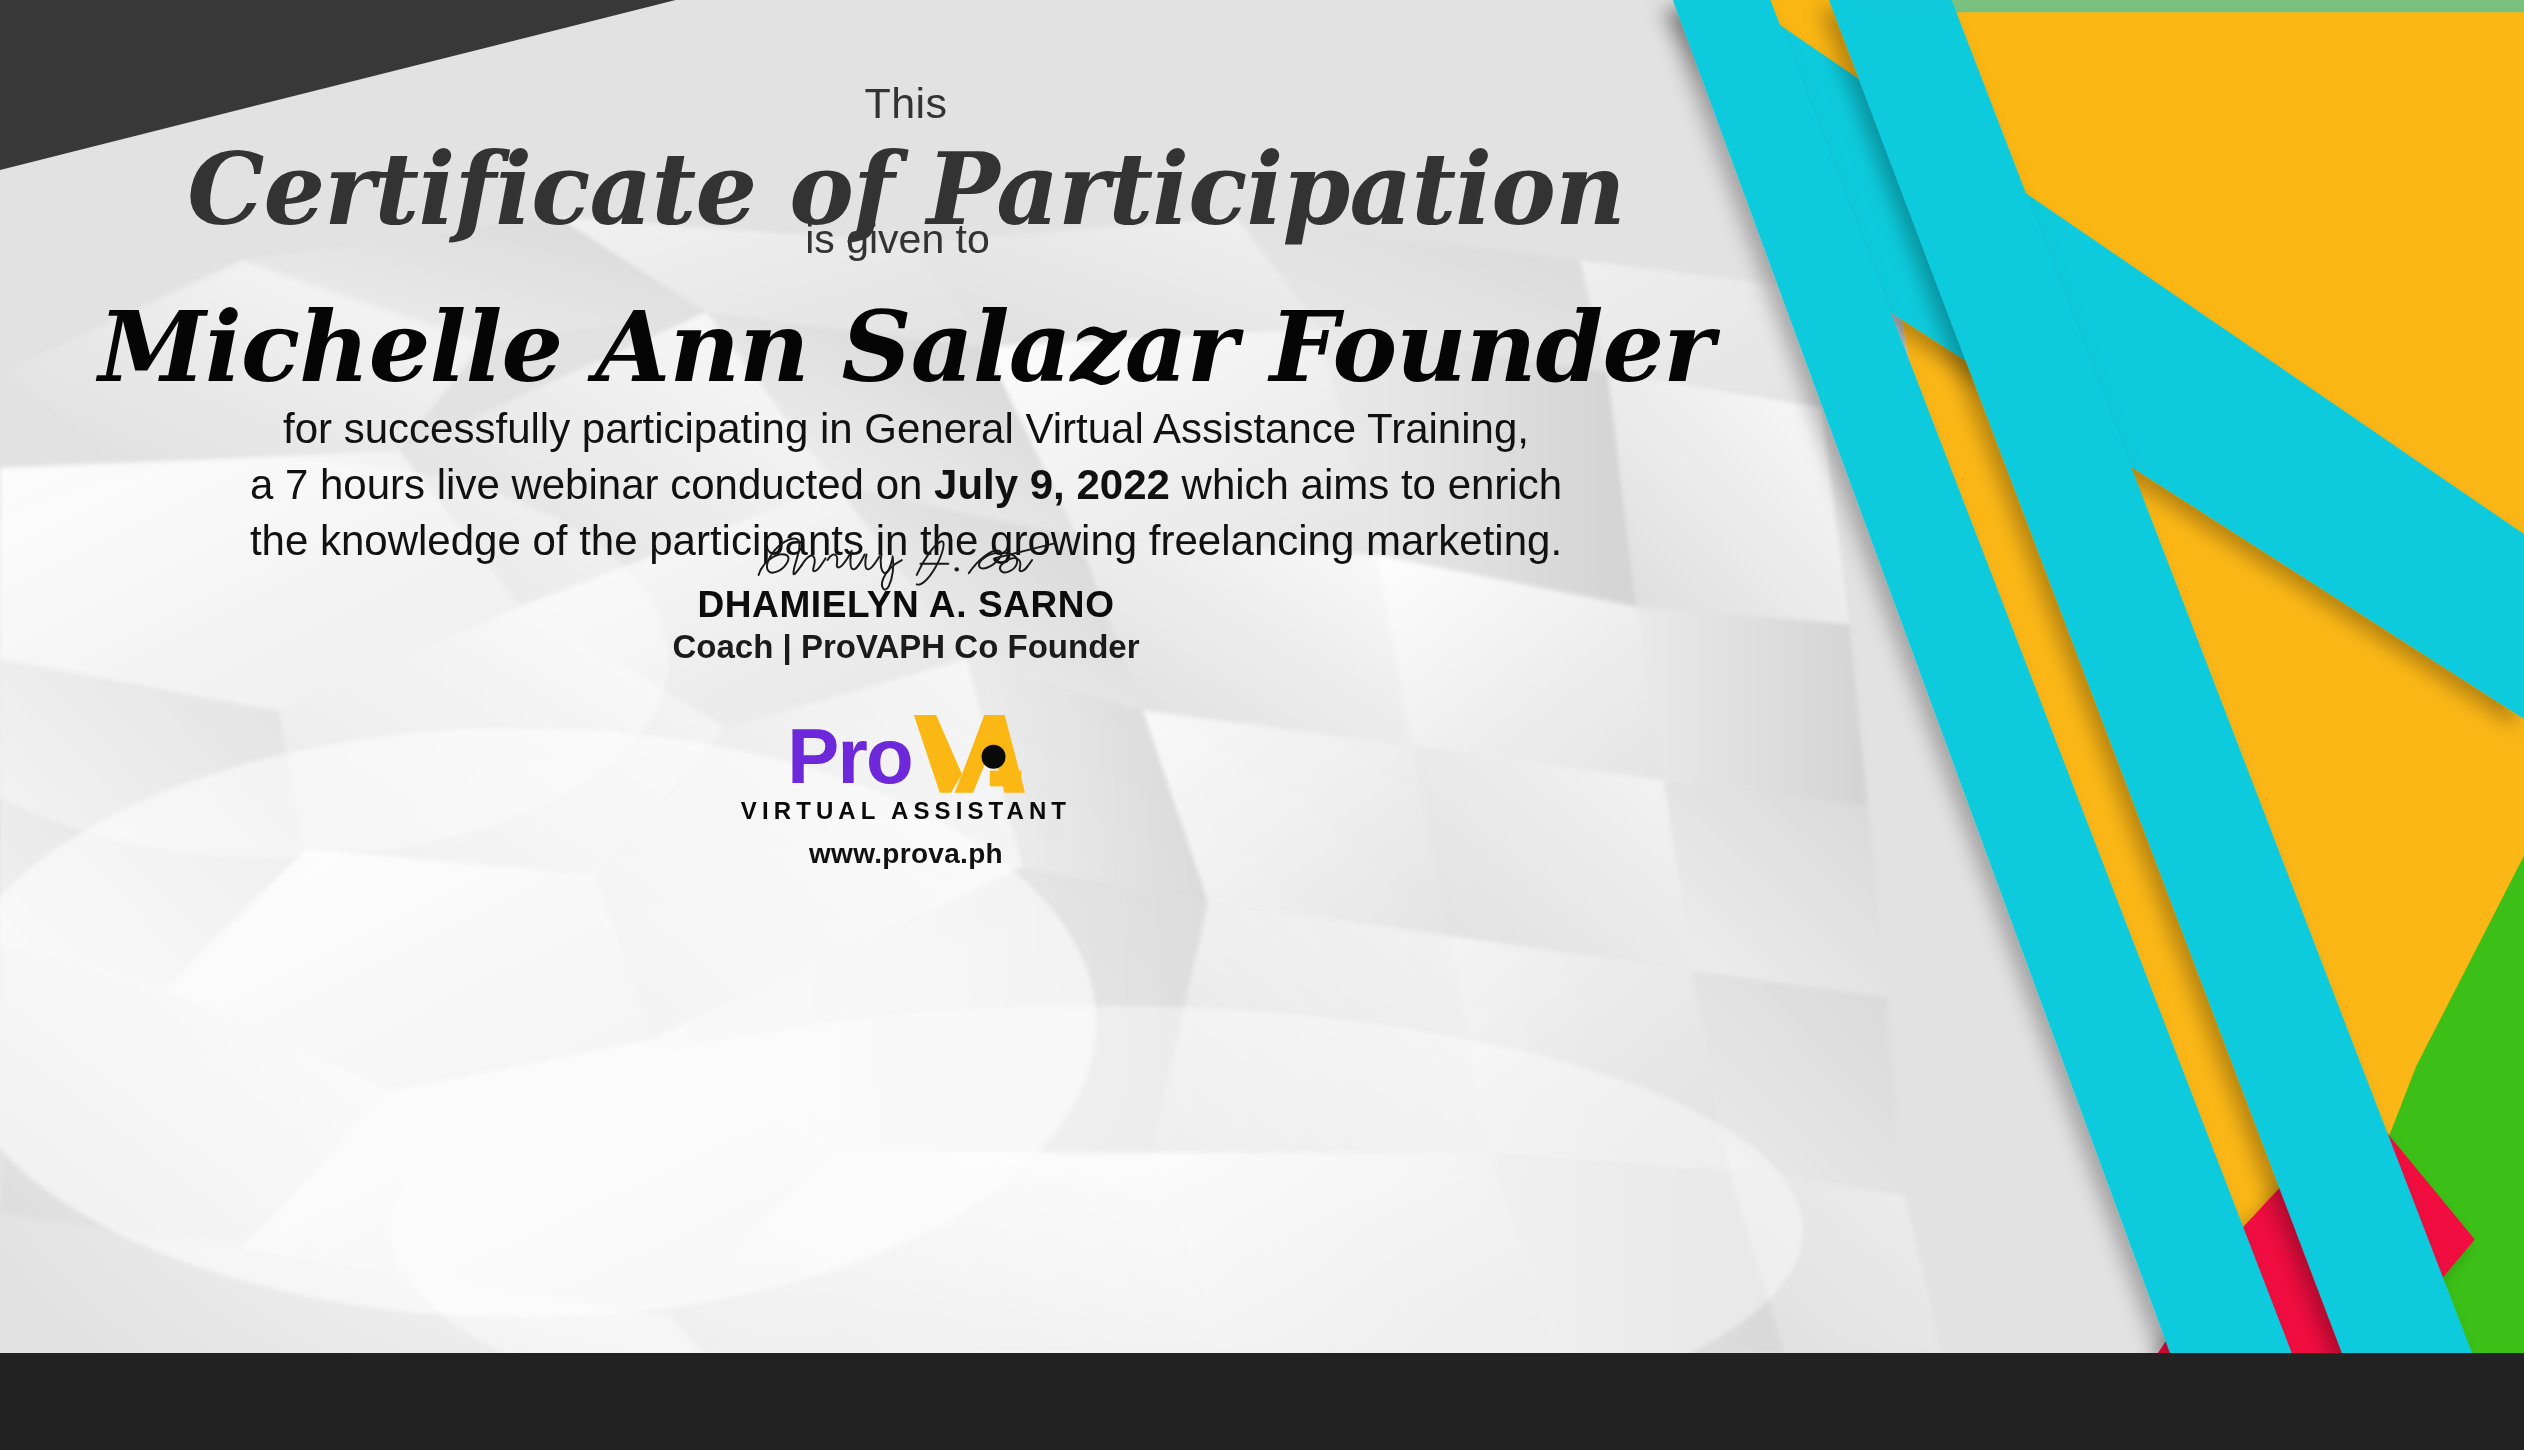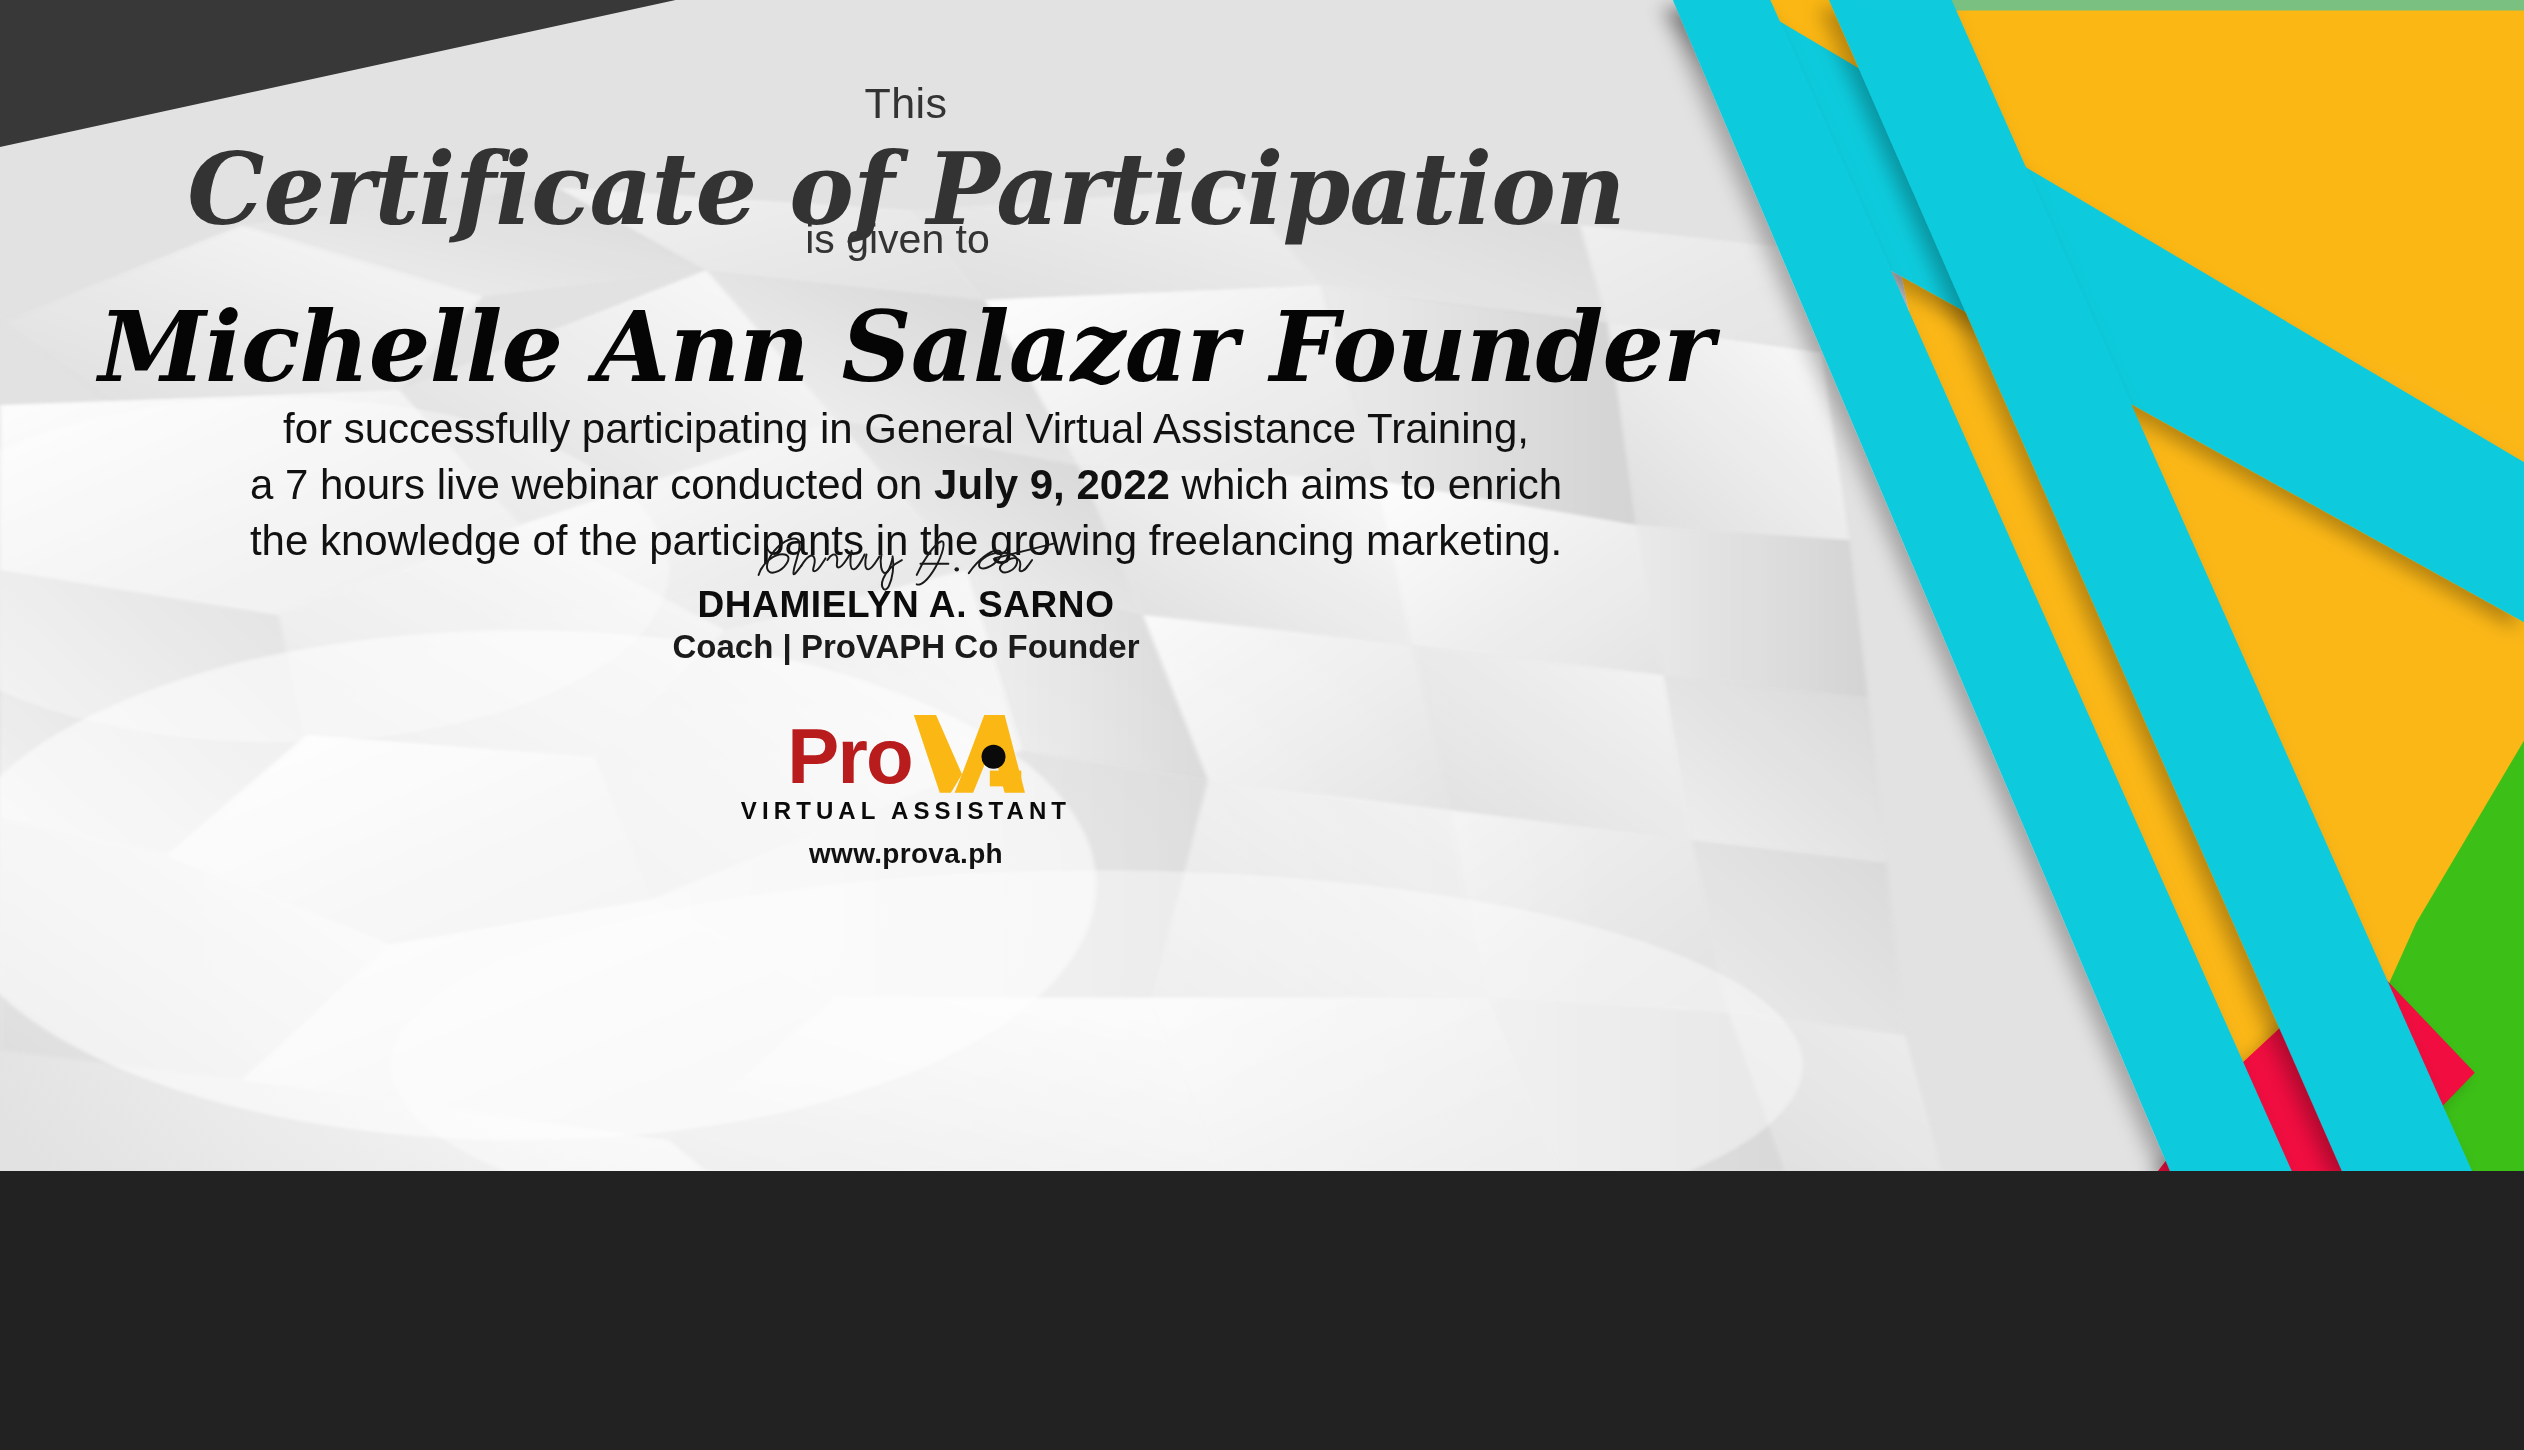--- a/index.html
+++ b/index.html
@@ -1,21 +1,21 @@
 <!DOCTYPE html>
 <html style="font-size:15px"><head>
 <meta charset="utf-8">
 <style>
   html,body{margin:0;padding:0;background:#222;}
   *{box-sizing:border-box;}
 
   #cert{
     position:relative;
     width:2525px;
-    height:1171px;
+    height:1353px;
     overflow:hidden;
     background:#d8d8d8;
     font-family:"Liberation Sans", sans-serif;
   }
 
   
   #bg-base{
     position:absolute; inset:0;
     background:
       radial-gradient(ellipse 836px 483px at 30% 78%, #ffffff 0%, #fbfbfb 35%, #ececec 70%, #e2e2e2 100%),
@@ -95,21 +95,21 @@
   
   .logo-wrap{
     position:absolute; left:0; right:0; top:671px;
     display:flex; flex-direction:column; align-items:center;
   }
   .logo-mark{
     font-size:78px; font-weight:700; line-height:.95;
     letter-spacing:-1.9px;
     display:flex; align-items:flex-end;
   }
-  .logo-pro{color:#b91c1c;margin-top:48px;}
+  .logo-pro{color:#6d28d9;margin-top:48px;}
   .logo-va{position:relative;display:inline-block;}
   .logo-va svg{display:block;}
   .logo-sub{
     font-size:24px; font-weight:700; letter-spacing:5.1px;
     color:#0a0a0a; margin-top:3.7px;
   }
   .logo-url{
     font-size:28px; font-weight:700; color:#111; margin-top:13px; letter-spacing:0.3px;
   }
 </style>

